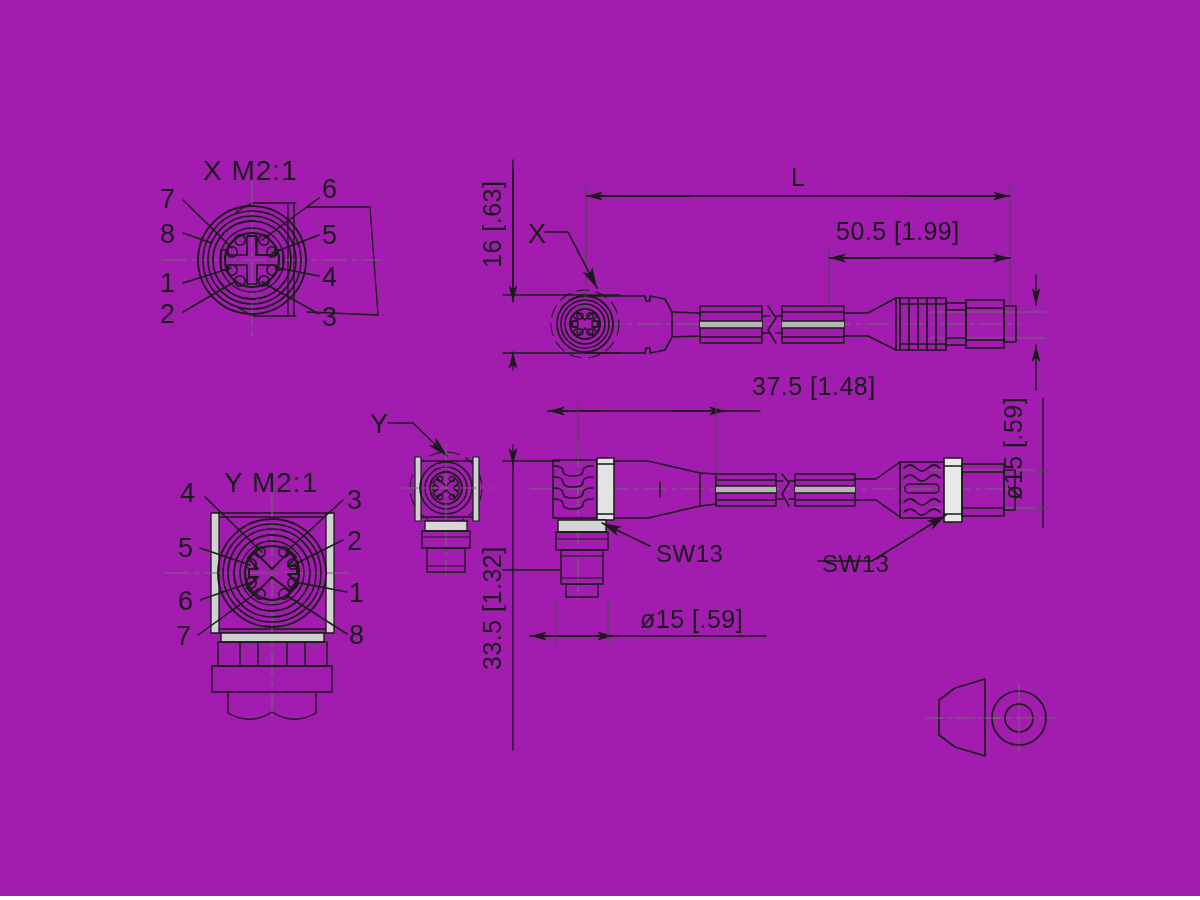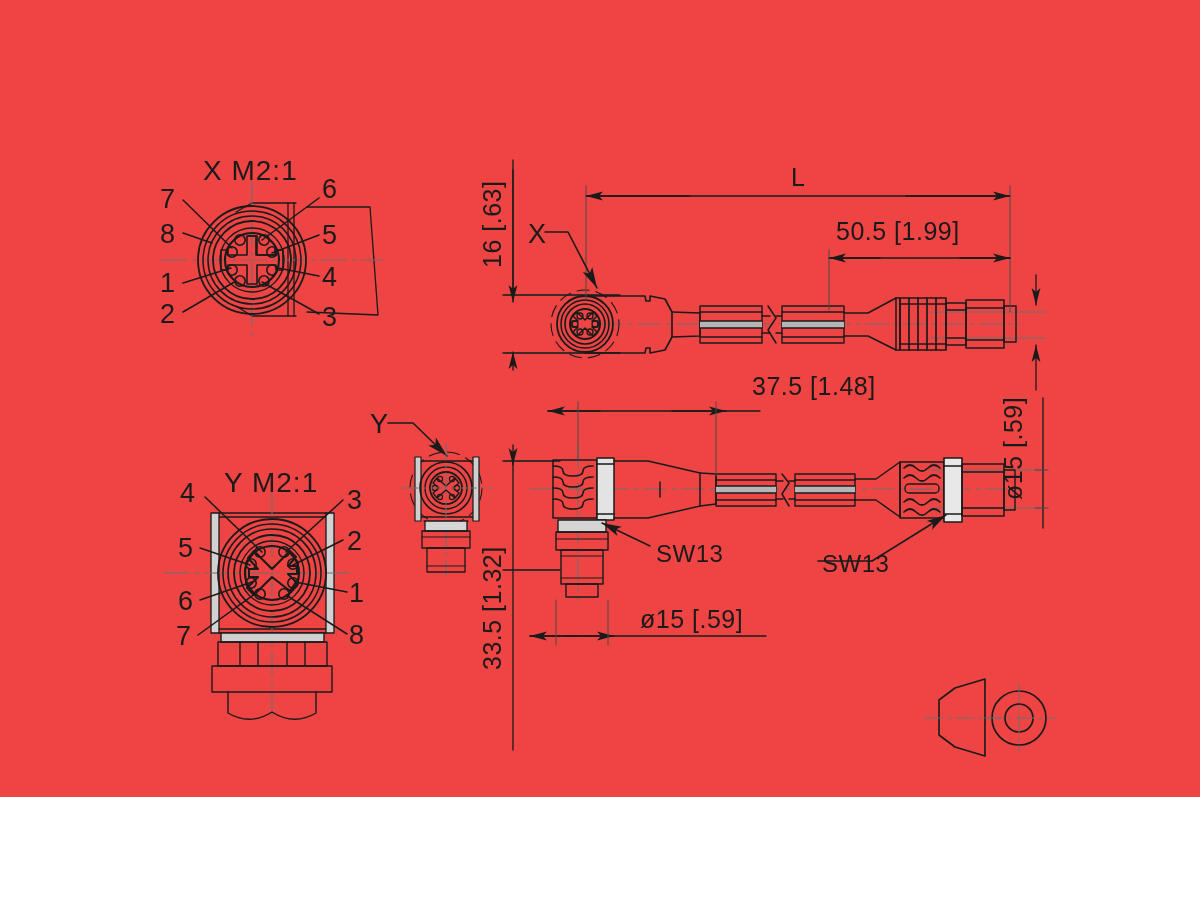--- a/index.html
+++ b/index.html
@@ -6,22 +6,22 @@
     margin: 0;
     padding: 0;
     background: #ffffff;
   }
   body {
     font-family: "Liberation Sans", sans-serif;
   }
   #sheet {
     position: relative;
     width: 1200px;
-    height: 797px;
-    background: #ef4444;
+    height: 896px;
+    background: #a21caf;
     overflow: hidden;
   }
   #sheet svg {
     position: absolute;
     left: 0;
     top: 0;
   }
   .dimtext {
     font-family: "Liberation Sans", sans-serif;
     font-size: 25px;

